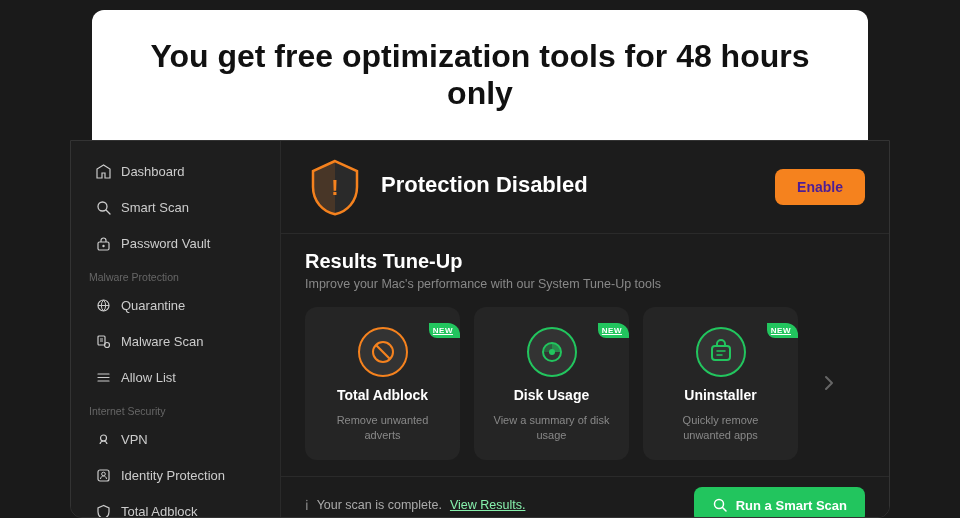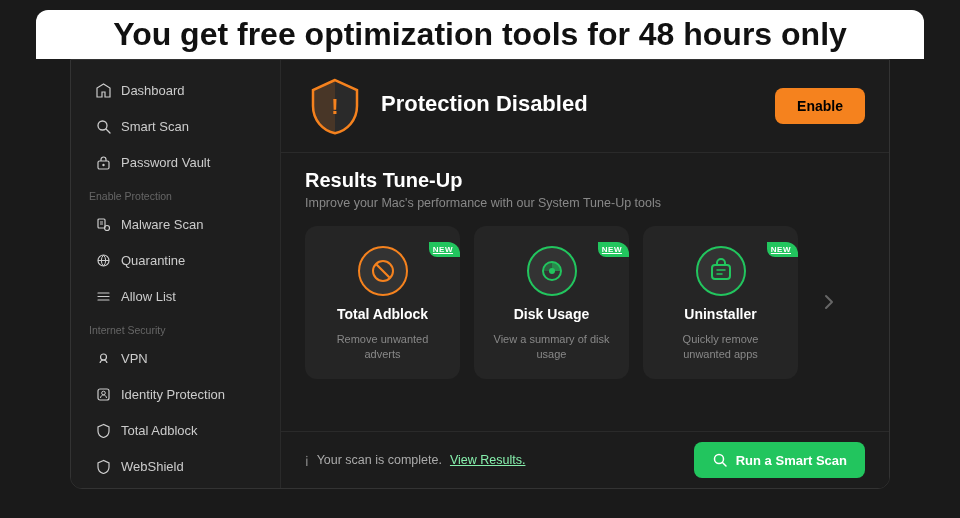--- a/index.html
+++ b/index.html
@@ -10,24 +10,24 @@
       font-family: -apple-system, BlinkMacSystemFont, 'Segoe UI', sans-serif;
       overflow: hidden;
       display: flex;
       flex-direction: column;
       align-items: center;
       justify-content: flex-start;
     }
 
     
     .top-banner {
-      width: 888px;
+      width: 776px;
       background: white;
       border-radius: 12px 12px 0 0;
-      padding: 6px 30px;
+      padding: 28px 30px;
       text-align: center;
       margin-top: 10px;
     }
     .top-banner h1 {
       font-size: 32px;
       font-weight: 700;
       color: #111;
     }
 
     
@@ -115,21 +115,21 @@
       color: white;
       margin-bottom: 4px;
     }
     .protection-subtitle {
       font-size: 13px;
       color: #aaa;
     }
 
     .enable-button {
       background: #f5821e;
-      color: #000000;
+      color: #4c1d95;
       border: none;
       border-radius: 8px;
       padding: 10px 22px;
       font-size: 14px;
       font-weight: 600;
       cursor: pointer;
     }
 
     
     .tuneup-section {
@@ -291,43 +291,43 @@
       <span class="sidebar-icon">
         <svg width="15" height="15" viewBox="0 0 15 15" fill="none">
           <rect x="2" y="6" width="11" height="8" rx="1.5" stroke="#ccc" stroke-width="1.2"></rect>
           <path d="M5 6V4.5a2.5 2.5 0 015 0V6" stroke="#ccc" stroke-width="1.2"></path>
           <circle cx="7.5" cy="10" r="1.2" fill="#ccc"></circle>
         </svg>
       </span>
       <span>Password Vault</span>
     </div>
 
-    <div class="sidebar-section-label">Enable Protection</div>
+    <div class="sidebar-section-label">Malware Protection</div>
+
+    <div class="sidebar-item">
+      <span class="sidebar-icon">
+        <svg width="15" height="15" viewBox="0 0 15 15" fill="none">
+          <circle cx="7.5" cy="7.5" r="5.5" stroke="#ccc" stroke-width="1.2"></circle>
+          <line x1="2" y1="7.5" x2="13" y2="7.5" stroke="#ccc" stroke-width="1"></line>
+          <path d="M7.5 2a8 8 0 010 11M7.5 2a8 8 0 000 11" stroke="#ccc" stroke-width="1"></path>
+        </svg>
+      </span>
+      <span>Quarantine</span>
+    </div>
 
     <div class="sidebar-item">
       <span class="sidebar-icon">
         <svg width="15" height="15" viewBox="0 0 15 15" fill="none">
           <rect x="2" y="2" width="7" height="9" rx="1" stroke="#ccc" stroke-width="1.2"></rect>
           <line x1="4" y1="5" x2="7" y2="5" stroke="#ccc" stroke-width="1"></line>
           <line x1="4" y1="7" x2="7" y2="7" stroke="#ccc" stroke-width="1"></line>
           <circle cx="11" cy="11" r="2.5" stroke="#ccc" stroke-width="1.2"></circle>
         </svg>
       </span>
       <span>Malware Scan</span>
-    </div>
-
-    <div class="sidebar-item">
-      <span class="sidebar-icon">
-        <svg width="15" height="15" viewBox="0 0 15 15" fill="none">
-          <circle cx="7.5" cy="7.5" r="5.5" stroke="#ccc" stroke-width="1.2"></circle>
-          <line x1="2" y1="7.5" x2="13" y2="7.5" stroke="#ccc" stroke-width="1"></line>
-          <path d="M7.5 2a8 8 0 010 11M7.5 2a8 8 0 000 11" stroke="#ccc" stroke-width="1"></path>
-        </svg>
-      </span>
-      <span>Quarantine</span>
     </div>
 
     <div class="sidebar-item">
       <span class="sidebar-icon">
         <svg width="15" height="15" viewBox="0 0 15 15" fill="none">
           <line x1="2" y1="4" x2="13" y2="4" stroke="#ccc" stroke-width="1.2" stroke-linecap="round"></line>
           <line x1="2" y1="7.5" x2="13" y2="7.5" stroke="#ccc" stroke-width="1.2" stroke-linecap="round"></line>
           <line x1="2" y1="11" x2="13" y2="11" stroke="#ccc" stroke-width="1.2" stroke-linecap="round"></line>
         </svg>
       </span>

